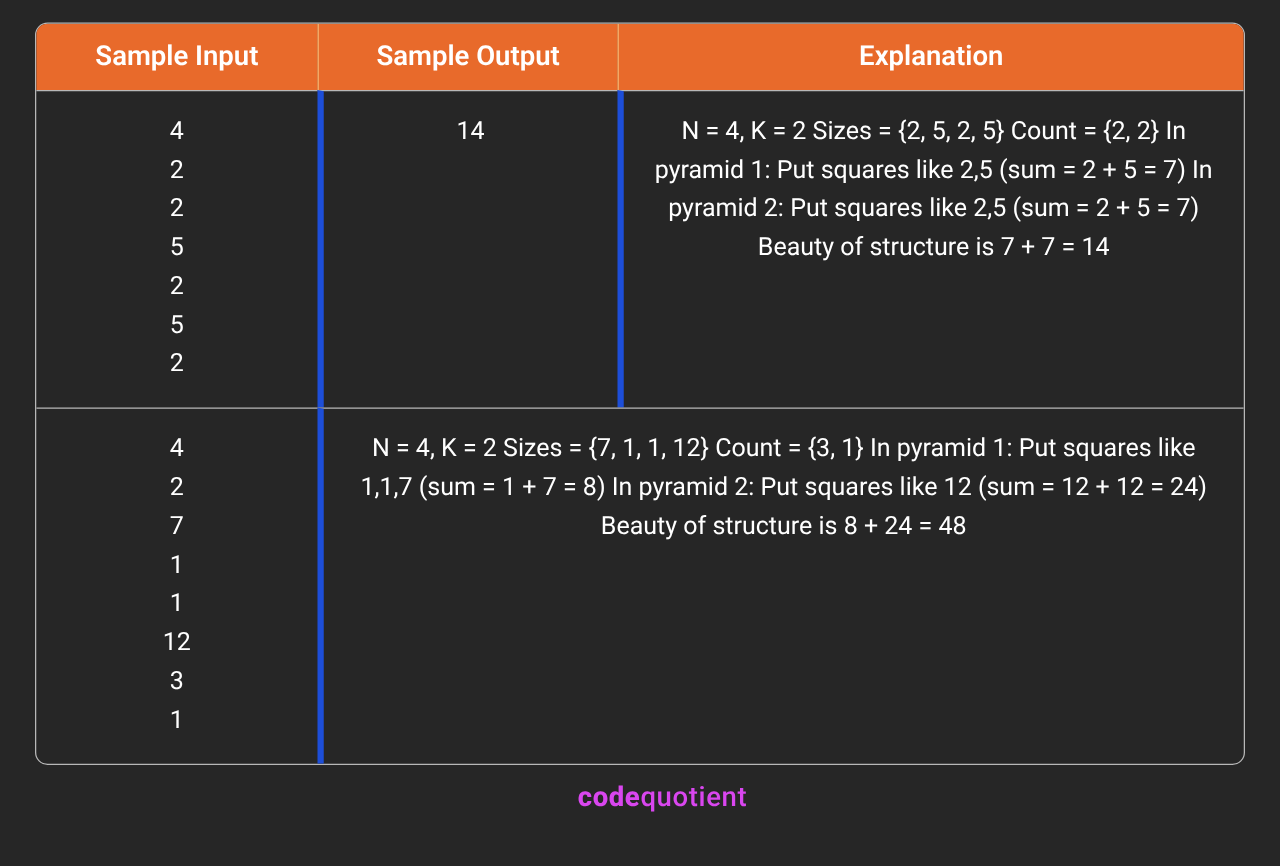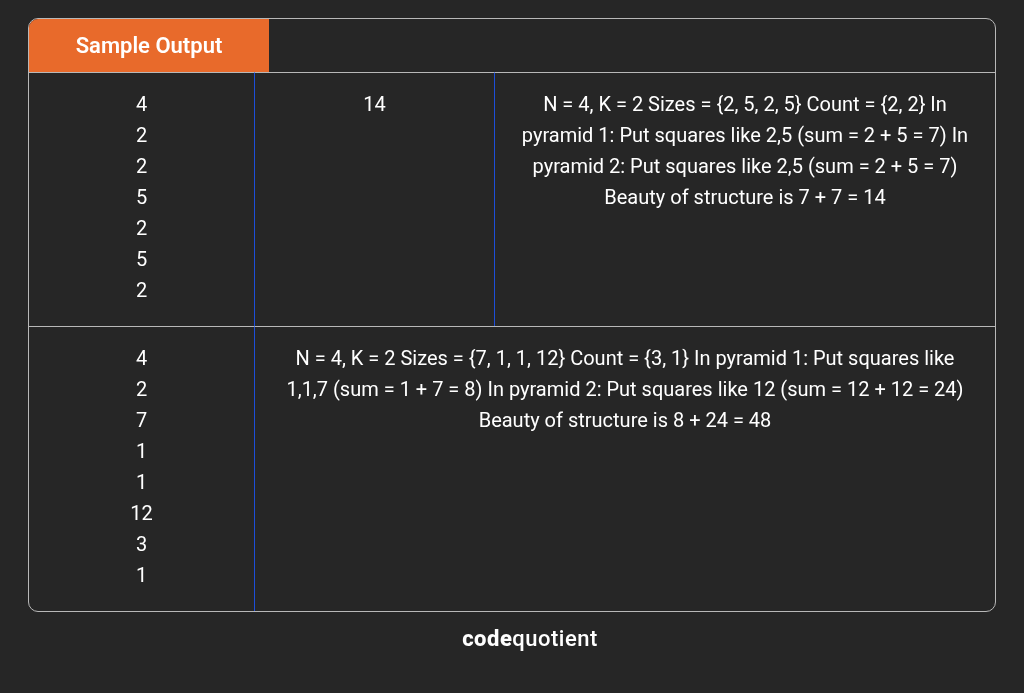--- a/index.html
+++ b/index.html
@@ -31,50 +31,52 @@
     font-size: 22px;
     padding: 14px 10px;
     text-align: center;
     display: flex;
     align-items: center;
     justify-content: center;
   }
   .col-input  { width: 225px; flex: 0 0 225px; }
   .col-output { width: 240px; flex: 0 0 240px; }
   .col-expl   { flex: 1 1 auto; }
-  .header .cell + .cell { border-left: 7px solid #fdba74; }
+  .header .cell + .cell { border-left: 1px solid #fdba74; }
   .body .cell {
     border-top: 1px solid #b8b8b8;
     padding: 16px 14px 20px 14px;
     color: #fff;
     font-size: 20px;
     line-height: 1.55;
     text-align: center;
   }
-  .body .cell + .cell { border-left: 1px solid #1d4ed8; }
+  .body .cell + .cell { border-left: 5px solid #1d4ed8; }
   .col-input.cell, .col-output.cell { white-space: pre-line; }
   .col-output.cell { align-items: flex-start; }
   .col-expl.cell { padding-left: 22px; padding-right: 22px; }
   .footer {
     margin-top: 14px;
     font-size: 22px;
     font-weight: 700;
     letter-spacing: 0.5px;
-    color: #ffffff;
+    color: #d946ef;
     margin-left: 36px;
   }
   .footer .code { font-weight: 800; }
   .footer .quo  { font-weight: 500; }
 </style>
 </head>
 <body>
 
 <div class="table">
   <div class="row header">
+    <div class="cell col-input">Sample Input</div>
     <div class="cell col-output">Sample Output</div>
+    <div class="cell col-expl">Explanation</div>
   </div>
   <div class="row body">
     <div class="cell col-input">4
 2
 2
 5
 2
 5
 2</div>
     <div class="cell col-output">14</div>

